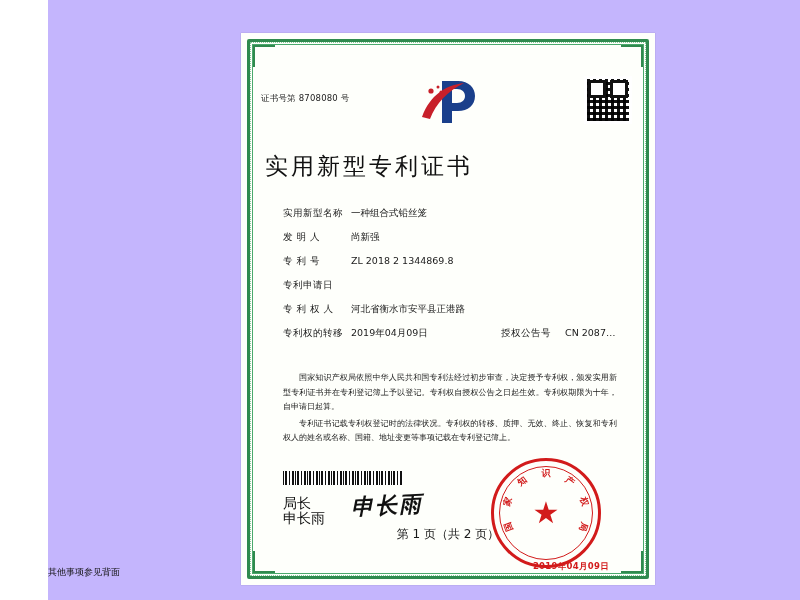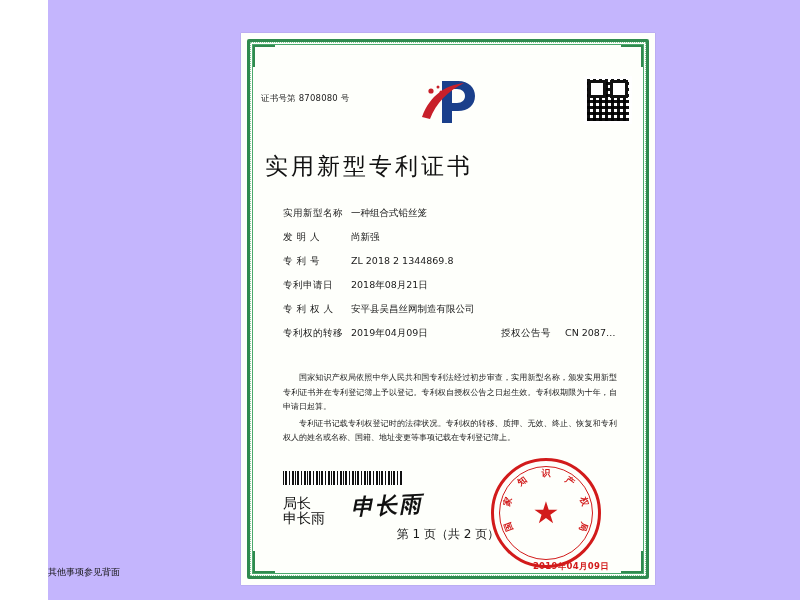--- a/index.html
+++ b/index.html
@@ -310,36 +310,35 @@
         <div class="field-row">
           <div class="field-label">发 明 人</div>
           <div class="field-value">尚新强</div>
         </div>
         <div class="field-row">
           <div class="field-label">专 利 号</div>
           <div class="field-value">ZL 2018 2 1344869.8</div>
         </div>
         <div class="field-row">
           <div class="field-label">专利申请日</div>
-          <div class="field-value">2018年08月21日</div>
         </div>
         <div class="field-row">
           <div class="field-label">专 利 权 人</div>
-          <div class="field-value">安平县吴昌丝网制造有限公司</div>
+          <div class="field-value">河北省衡水市安平县正港路</div>
         </div>
         <div class="field-row two-col">
           <div class="field-label">专利权的转移</div>
           <div class="field-value first">2019年04月09日</div>
           <div class="sub-label">授权公告号</div>
           <div class="field-value">CN 208717924 U</div>
         </div>
       </div>
 
       <div class="para">
-        <p>国家知识产权局依照中华人民共和国专利法经过初步审查，实用新型名称，颁发实用新型专利证书并在专利登记簿上予以登记。专利权自授权公告之日起生效。专利权期限为十年，自申请日起算。</p>
+        <p>国家知识产权局依照中华人民共和国专利法经过初步审查，决定授予专利权，颁发实用新型专利证书并在专利登记簿上予以登记。专利权自授权公告之日起生效。专利权期限为十年，自申请日起算。</p>
         <p>专利证书记载专利权登记时的法律状况。专利权的转移、质押、无效、终止、恢复和专利权人的姓名或名称、国籍、地址变更等事项记载在专利登记簿上。</p>
       </div>
 
       <div class="barcode"></div>
 
       <div class="sig-label">
         <div>局长</div>
         <div>申长雨</div>
       </div>
       <div class="sig-hand">申长雨</div>

